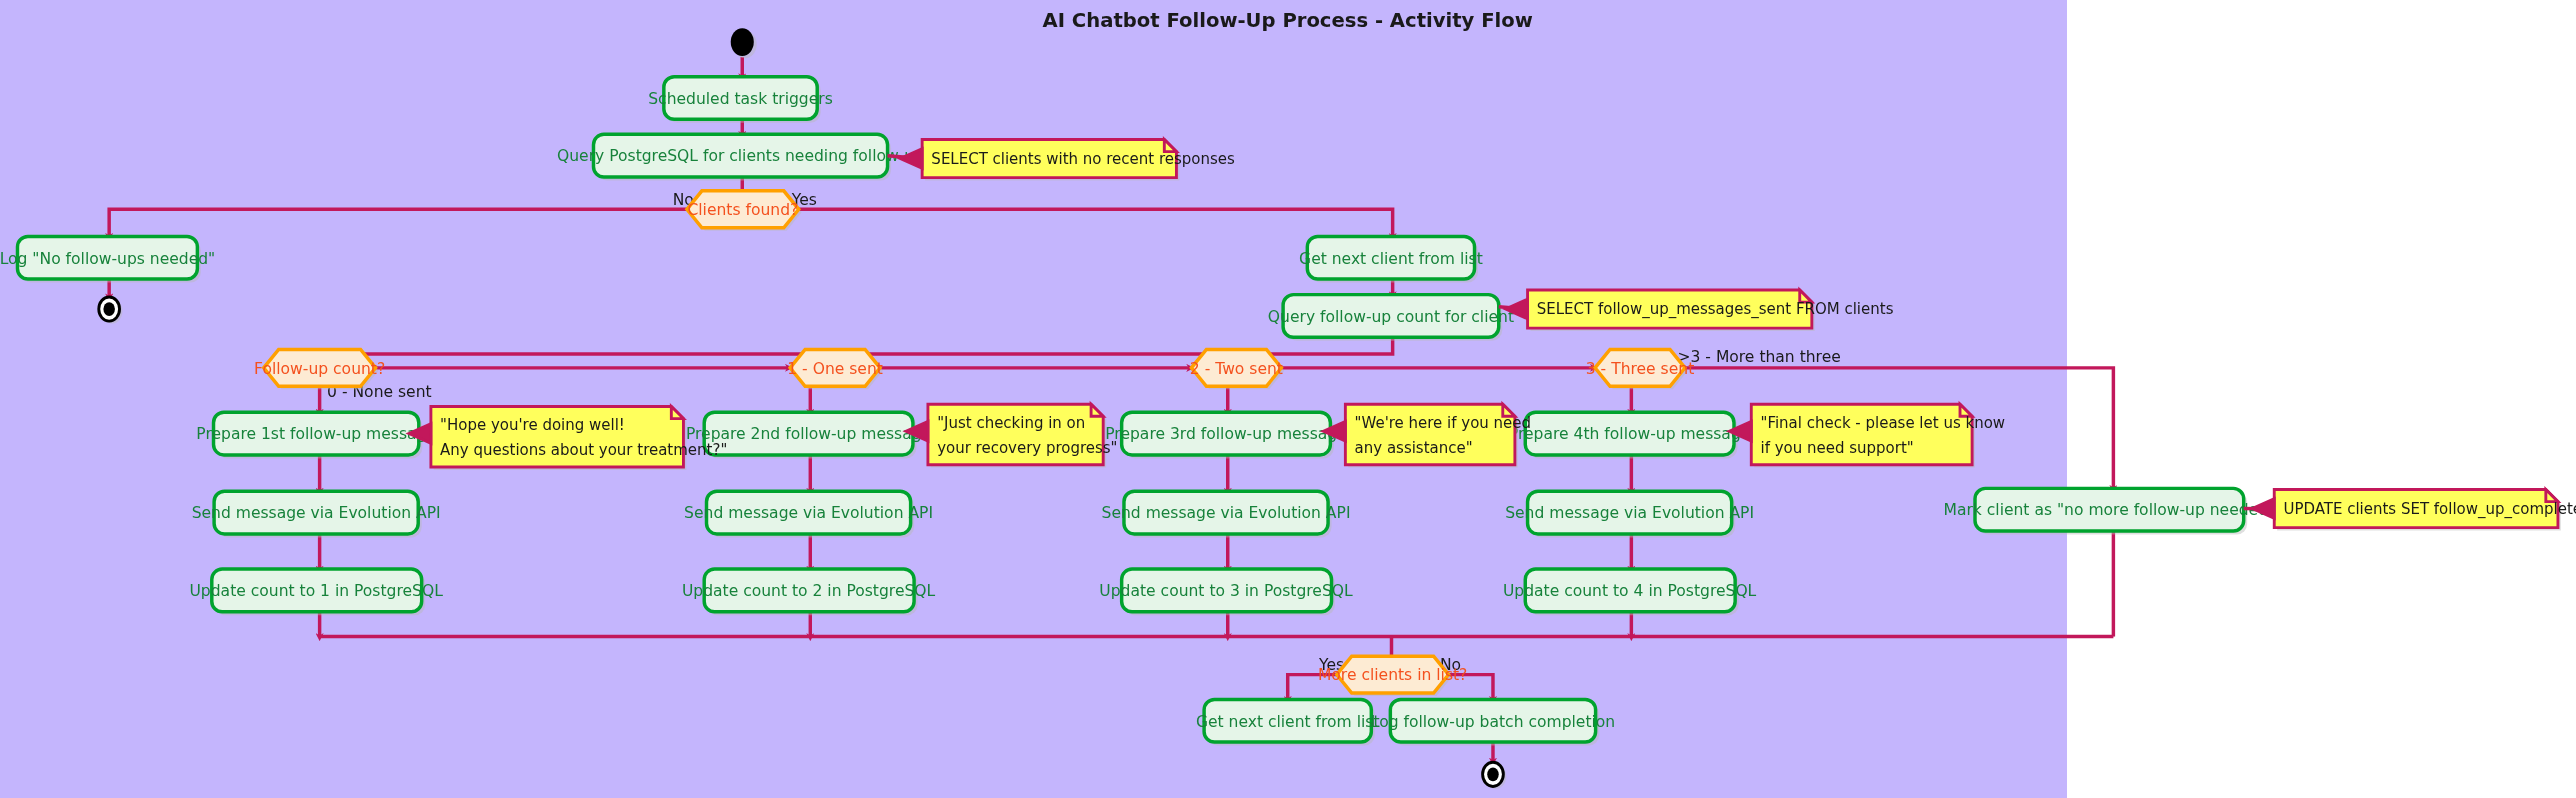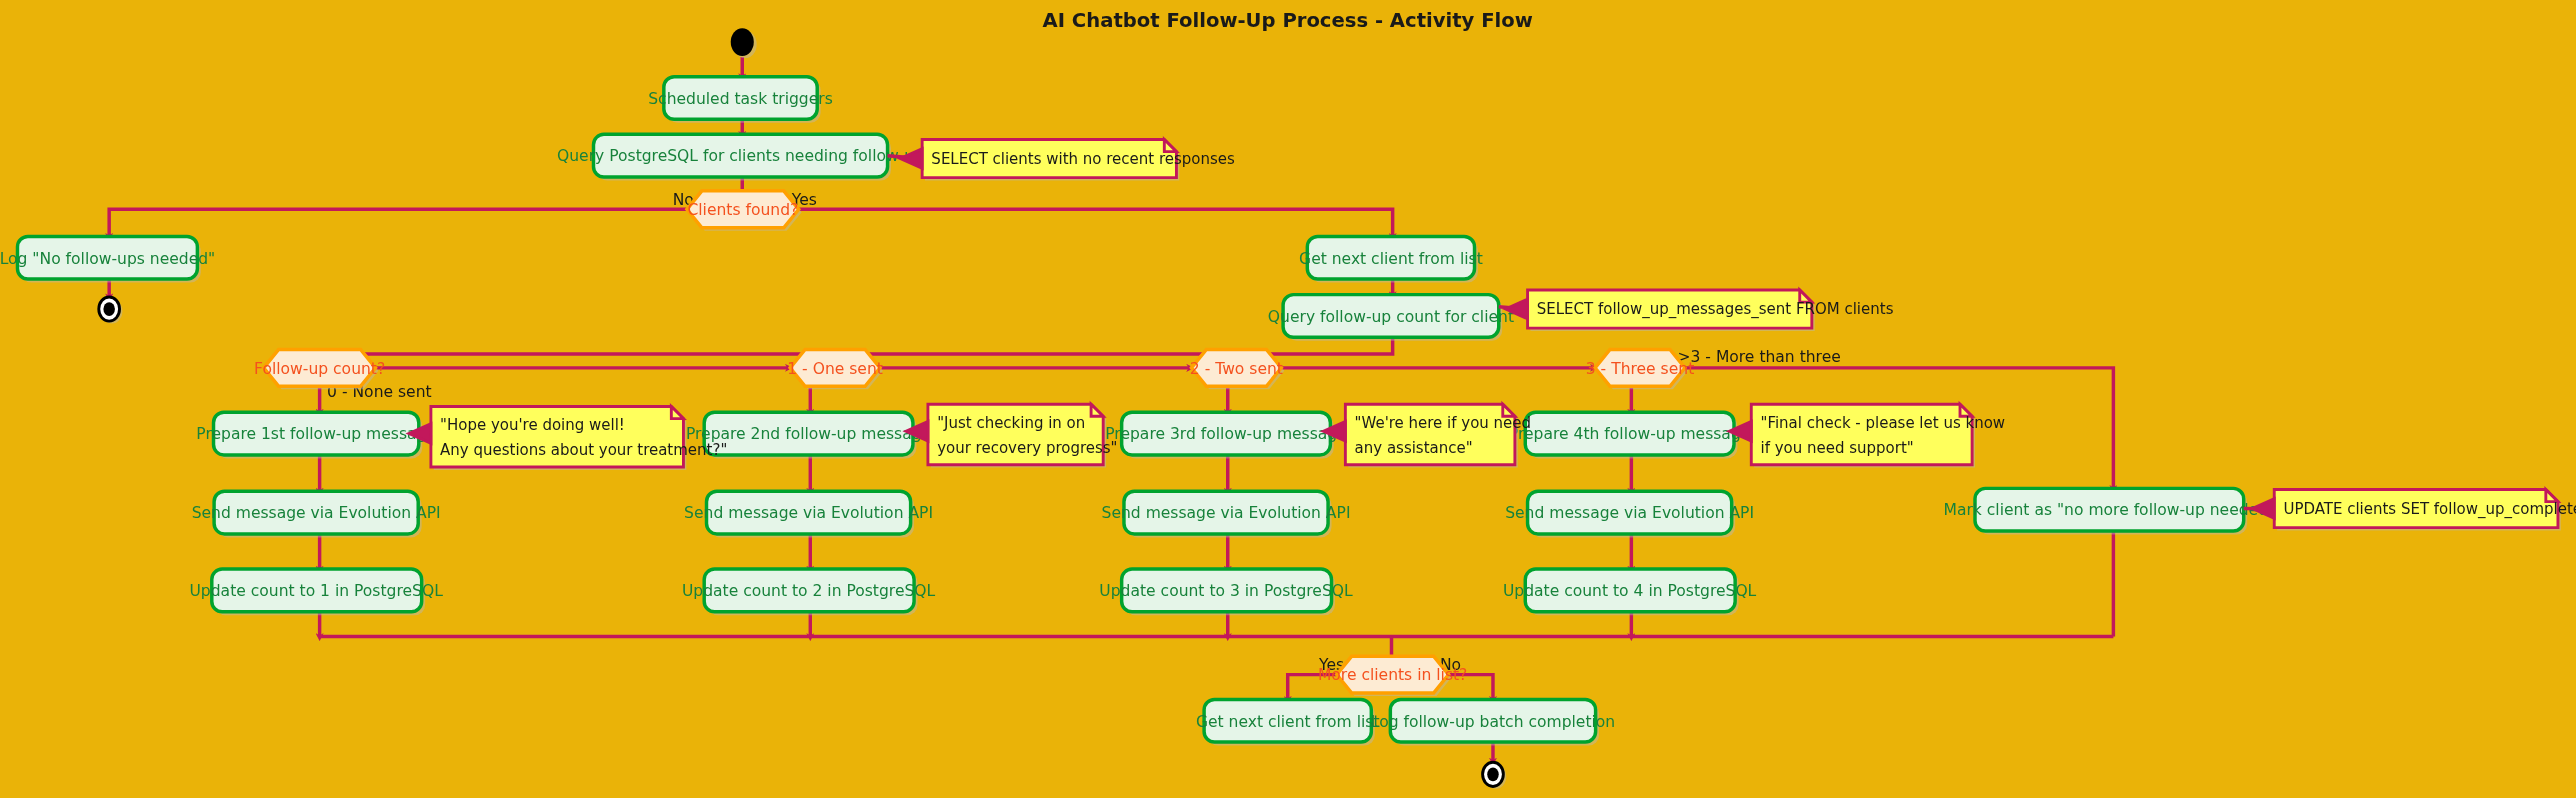--- a/index.html
+++ b/index.html
@@ -9,23 +9,23 @@
     background: #FFFFFF;
   }
   body {
     width: 2576px;
     height: 798px;
     font-family: "DejaVu Sans", sans-serif;
     overflow: hidden;
   }
   #diagram-root {
     position: relative;
-    width: 2576px;
+    width: 2067px;
     height: 798px;
-    background: #eab308;
+    background: #c4b5fd;
   }
   svg#flow {
     display: block;
     width: 2576px;
     height: 798px;
   }
   .diagram-title {
     font-family: "DejaVu Sans", sans-serif;
     font-size: 34px;
     font-weight: bold;

